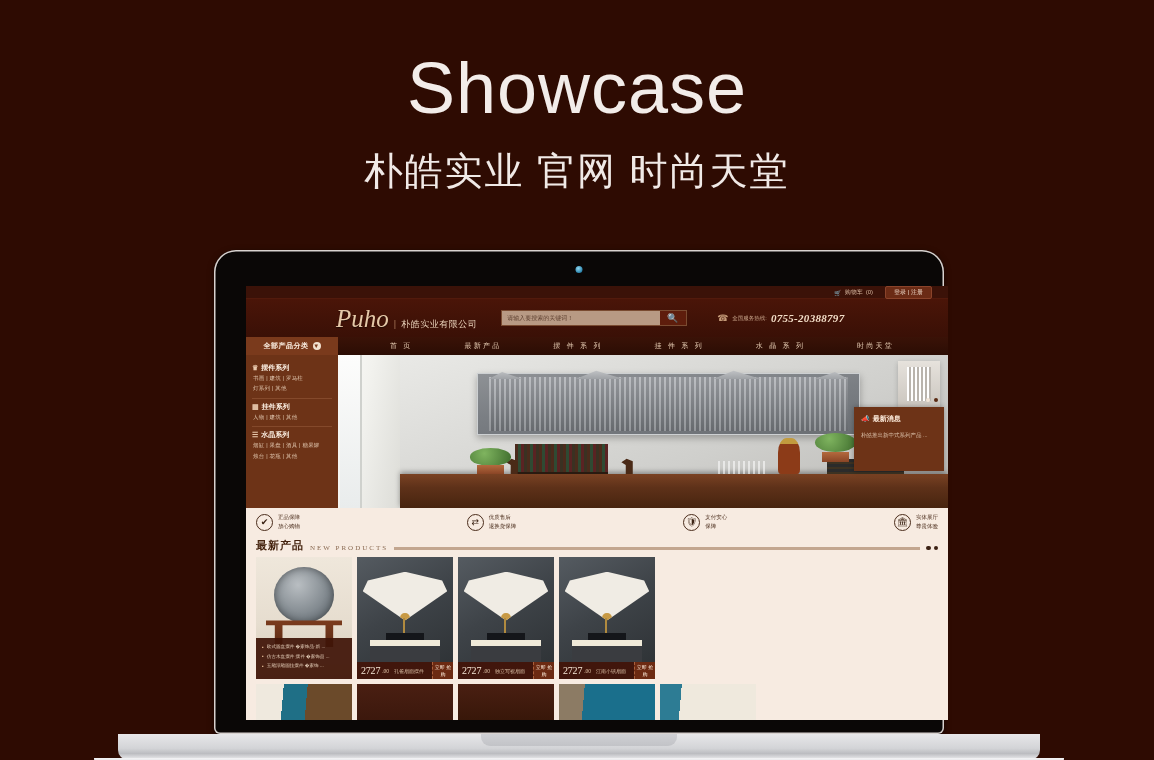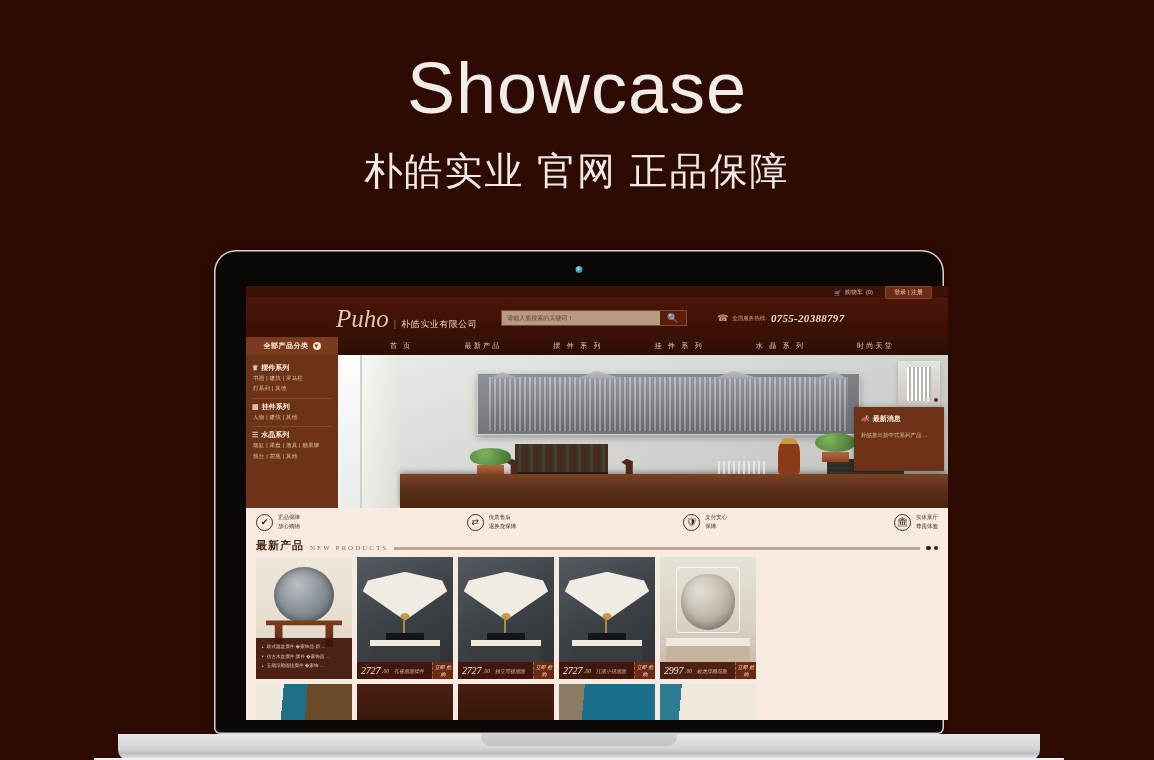--- a/index.html
+++ b/index.html
@@ -283,21 +283,21 @@
   }
   .bullets li {
     list-style:none; font-size:4.6px; color:#e3cdb8; line-height:1.95;
     display:flex; align-items:center; gap:3px; white-space:nowrap; overflow:hidden;
   }
   .bullets li::before { content:"▪"; color:#e2b893; font-size:5px; }
 
   .price-bar {
     position:absolute; left:0; bottom:0; width:100%; height:17px;
     background: rgba(66,20,8,.92); display:flex; align-items:center;
-    padding-left:4px; gap:2px;font-style:italic;
+    padding-left:4px; gap:2px;
   }
   .price-num { font-family:"Liberation Serif", serif; font-size:10px; color:#f6e7d6; letter-spacing:-.2px; }
   .price-dec { font-family:"Liberation Serif", serif; font-size:5.5px; color:#e0c2a6; }
   .price-name { font-size:5px; color:#dcc0a6; margin-left:3px; white-space:nowrap; overflow:hidden; }
   .buy-btn {
     position:absolute; right:0; top:0; height:100%; width:21px;
     background:#6c2a12; border-left:1px dashed #a9603c;
     display:flex; align-items:center; justify-content:center;
     font-size:5px; color:#fbe8d6; line-height:1.25; text-align:center; cursor:pointer;
   }
@@ -311,21 +311,21 @@
   .c2d { background: linear-gradient(95deg,#8c7b64 0 26%, #1a6f8c 26% 100%); }
   .c2e { background: linear-gradient(95deg,#2d7c94 0 22%, #efe9dd 22% 100%); }
 </style>
 </head>
 <body>
 
 <div class="page">
 
   <div class="hero">
     <div class="hero-title">Showcase</div>
-    <div class="hero-sub">朴皓实业 官网 正品保障</div>
+    <div class="hero-sub">朴皓实业 官网 时尚天堂</div>
   </div>
 
   <div class="laptop">
     <div class="lid">
       <div class="camera"></div>
 
       <div class="screen">
 
         <div class="site-top">
           <div class="mini">
@@ -528,32 +528,20 @@
               <div class="fan-tbl"></div>
               <div class="price-bar">
                 <span class="price-num">2727</span>
                 <span class="price-dec">.00</span>
                 <span class="price-name">江南小镇扇面</span>
                 <span class="buy-btn">立即
 抢购</span>
               </div>
             </div>
 
-            <div class="card vase-card">
-              <div class="vase-cyl"></div>
-              <div class="vase"></div>
-              <div class="vase-tbl"></div>
-              <div class="price-bar">
-                <span class="price-num">2997</span>
-                <span class="price-dec">.00</span>
-                <span class="price-name">蛟龙浮雕花瓶</span>
-                <span class="buy-btn">立即
-抢购</span>
-              </div>
-            </div>
           </div>
 
           <div class="prod-row2">
             <div class="card2 c2a"></div>
             <div class="card2 c2b"></div>
             <div class="card2 c2c"></div>
             <div class="card2 c2d"></div>
             <div class="card2 c2e"></div>
           </div>
         </div>

